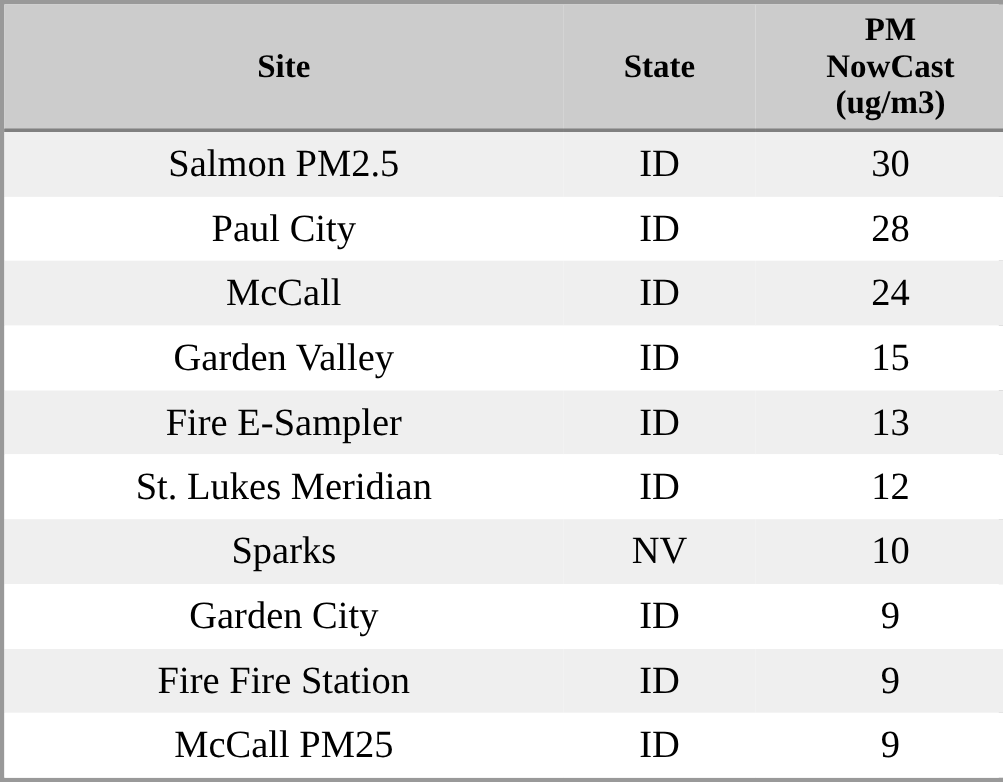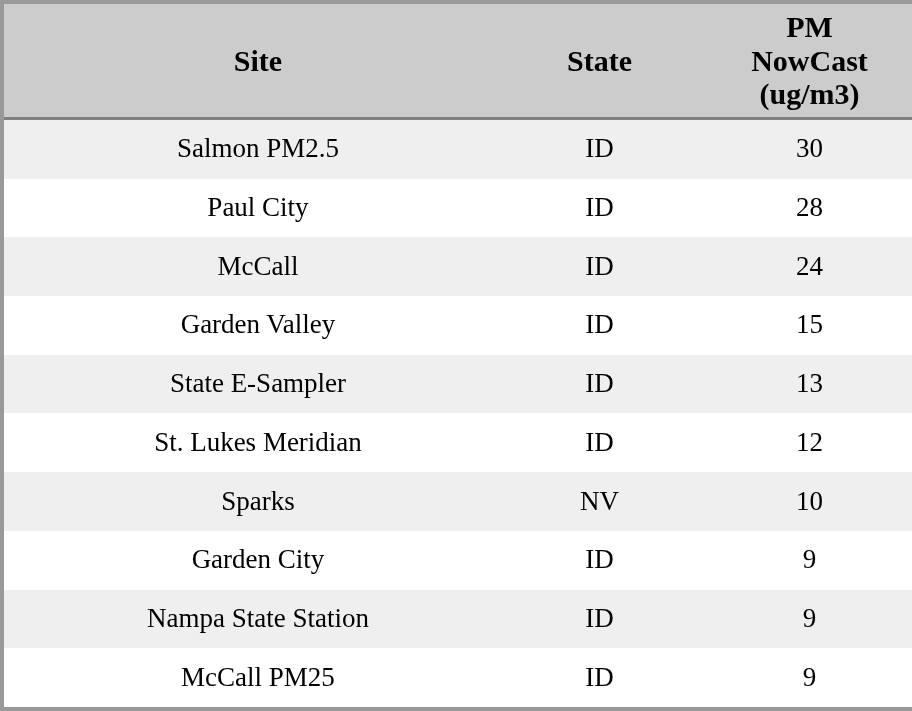--- a/index.html
+++ b/index.html
@@ -39,21 +39,21 @@
     padding: 6px 4px;
     border-bottom: 3px solid #808080;
     line-height: 1.12;
   }
   th.col-site { width: 500px; text-align: center; }
   th.col-state { width: 167px; text-align: center; }
   th.col-pm { width: 237px; }
 
   tbody td {
     font-family: "Liberation Serif", serif;
-    font-size: 27px;
+    font-size: 35px;
     color: #000000;
     text-align: center;
     vertical-align: middle;
     padding: 0;
     height: 58px;
     line-height: 1.1;
     border: none;
   }
   tbody tr.row-odd { background: #efefef; }
   tbody tr.row-even { background: #ffffff; }
@@ -93,41 +93,41 @@
         <td>McCall</td>
         <td>ID</td>
         <td>24</td>
       </tr>
       <tr class="row-even">
         <td>Garden Valley</td>
         <td>ID</td>
         <td>15</td>
       </tr>
       <tr class="row-odd">
-        <td>State E-Sampler</td>
+        <td>Fire E-Sampler</td>
         <td>ID</td>
         <td>13</td>
       </tr>
       <tr class="row-even">
         <td>St. Lukes Meridian</td>
         <td>ID</td>
         <td>12</td>
       </tr>
       <tr class="row-odd">
         <td>Sparks</td>
         <td>NV</td>
         <td>10</td>
       </tr>
       <tr class="row-even">
         <td>Garden City</td>
         <td>ID</td>
         <td>9</td>
       </tr>
       <tr class="row-odd">
-        <td>Nampa State Station</td>
+        <td>Fire Fire Station</td>
         <td>ID</td>
         <td>9</td>
       </tr>
       <tr class="row-even">
         <td>McCall PM25</td>
         <td>ID</td>
         <td>9</td>
       </tr>
     </tbody>
   </table>

